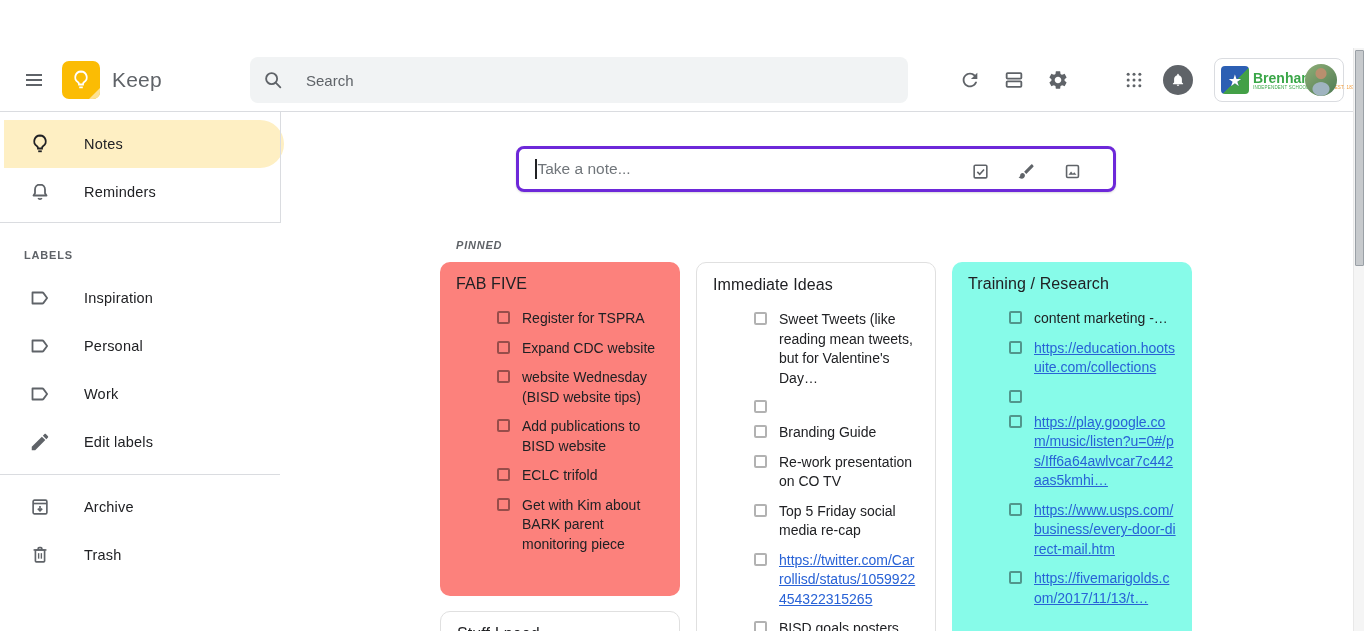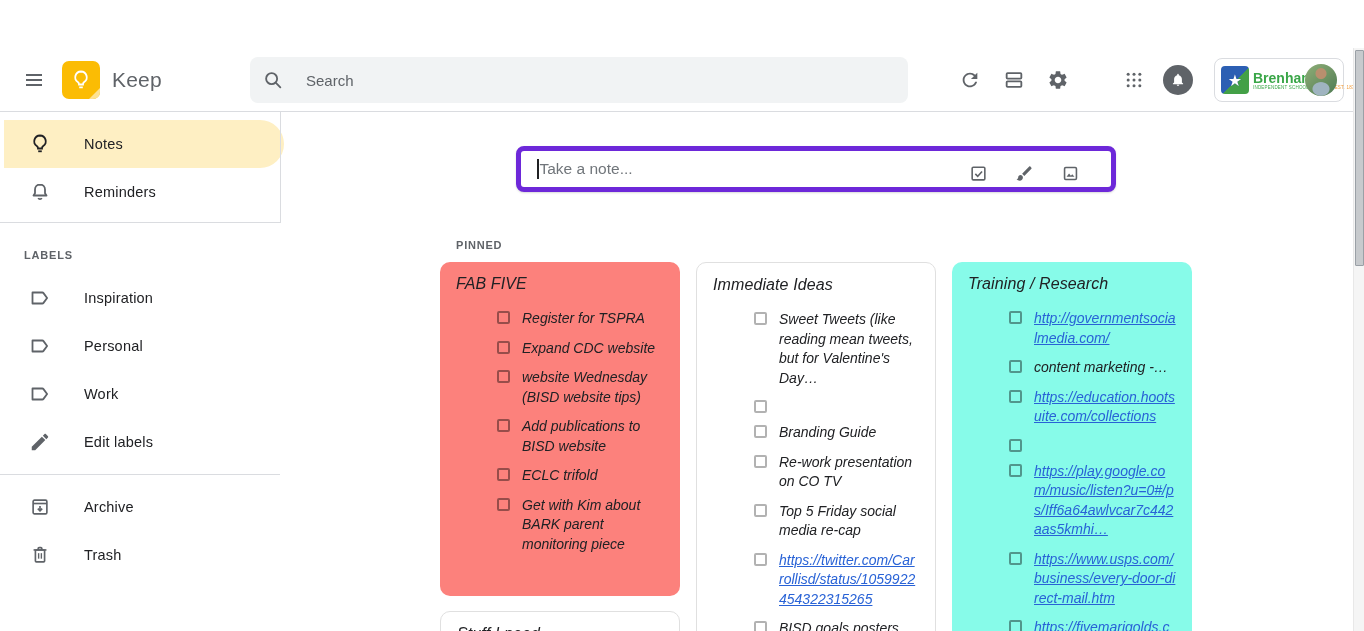--- a/index.html
+++ b/index.html
@@ -60,31 +60,31 @@
   .side-item .s-icon { width:24px; height:24px; margin-left:24px; flex:none; display:flex;
                align-items:center; justify-content:center; }
   .side-item .s-label { margin-left:32px; font-size:14.5px; color:#202124; letter-spacing:.2px; font-weight:500; }
   .side-item.active { background:#feefc3; }
   .side-divider { position:absolute; left:0; width:280px; height:1px; background:#dadce0; }
   .labels-heading { position:absolute; left:24px; font-size:11px; font-weight:bold; color:#5f6368;
                letter-spacing:.8px; }
 
   
   .note-input { position:absolute; left:516px; top:98px; width:600px; height:46px; background:#fff;
-                border:5px solid #6d28d9; border-radius:8px; box-shadow:0 1px 2px rgba(60,64,67,.2);
+                border:3px solid #6d28d9; border-radius:8px; box-shadow:0 1px 2px rgba(60,64,67,.2);
                 display:flex; align-items:center; cursor:text; }
   .caret { width:1.5px; height:20px; background:#202124; margin-left:16px; }
   .note-placeholder { font-size:15.5px; color:#70757a; margin-left:1px; }
   .note-tools { position:absolute; right:18px; top:0; height:44px; display:flex; align-items:center; }
   .note-tool { width:46px; height:44px; display:flex; align-items:center; justify-content:center; cursor:pointer; }
 
   .pinned-heading { position:absolute; left:456px; top:191px; font-size:11px; font-weight:bold;
-                letter-spacing:.8px; color:#5f6368; }
-
-  .card { position:absolute; width:240px; border-radius:10px; padding:13px 16px 16px 16px;font-style:italic; }
+                letter-spacing:.8px; color:#5f6368;font-style:italic; }
+
+  .card { position:absolute; width:240px; border-radius:10px; padding:13px 16px 16px 16px; }
   .card.white { background:#fff; border:1px solid #e0e0e0; }
   .card-title { font-size:16px; font-weight:500; color:#202124; letter-spacing:.1px; margin-bottom:16px; }
   .item { display:flex; margin-bottom:10px;padding-left:41px; }
   .cb { width:13px; height:13px; border:2px solid rgba(0,0,0,.4); border-radius:2px; flex:none;
         margin-top:2px; margin-right:12px; cursor:pointer; }
   .card.white .cb { border-color:rgba(0,0,0,.3); }
   .itxt { font-size:14px; line-height:19.5px; color:#202124; word-break:break-word; }
   .ilink { font-size:14px; line-height:19.5px; color:#2862d6; text-decoration:underline;
            word-break:break-all; cursor:pointer; }
   #card-fabfive   { left:440px; top:214px; height:334px; background:#fc817c; }
@@ -345,24 +345,20 @@
     <div class="item">
       <span class="cb"></span>
       <span class="itxt">BISD goals posters…</span>
     </div>
   </div>
 
   <div class="card" id="card-training">
     <div class="card-title">Training / Research</div>
     <div class="item">
       <span class="cb"></span>
-      <a class="ilink">http://governmentsocialmedia.com/</a>
-    </div>
-    <div class="item">
-      <span class="cb"></span>
       <span class="itxt">content marketing -…</span>
     </div>
     <div class="item">
       <span class="cb"></span>
       <a class="ilink">https://education.hootsuite.com/collections</a>
     </div>
     <div class="item">
       <span class="cb"></span>
     </div>
     <div class="item">

